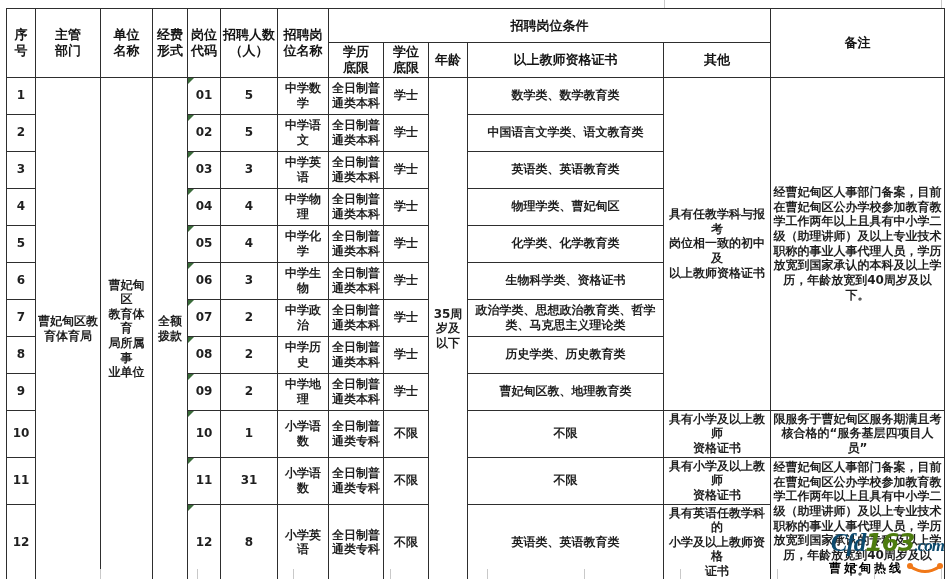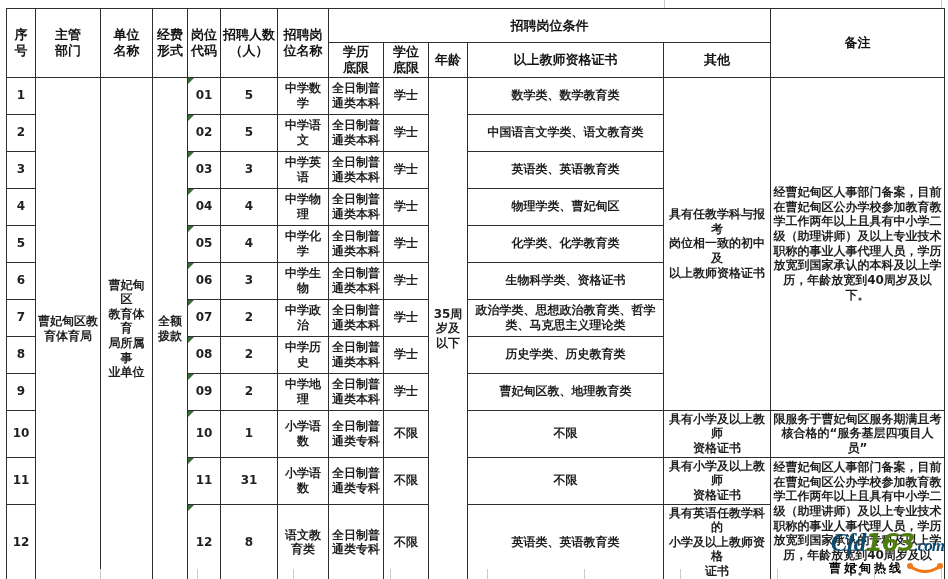--- a/index.html
+++ b/index.html
@@ -246,21 +246,21 @@
       <td>不限</td>
       <td class="small">具有小学及以上教师
 资格证书</td>
       <td rowspan="2" class="remark">经曹妃甸区人事部门备案，目前在曹妃甸区公办学校参加教育教学工作两年以上且具有中小学二级（助理讲师）及以上专业技术职称的事业人事代理人员，学历放宽到国家承认的专科及以上学历，年龄放宽到40周岁及以下。</td>
     </tr>
 
     <tr style="height:56px">
       <td>12</td>
       <td class="tri">12</td>
       <td>8</td>
-      <td class="pos">语文教育类</td>
+      <td class="pos">小学英语</td>
       <td>全日制普
 通类专科</td>
       <td>不限</td>
       <td>英语类、英语教育类</td>
       <td class="small">具有英语任教学科的
 小学及以上教师资格
 证书</td>
     </tr>
 
     <tr class="total-row" style="height:31px">

